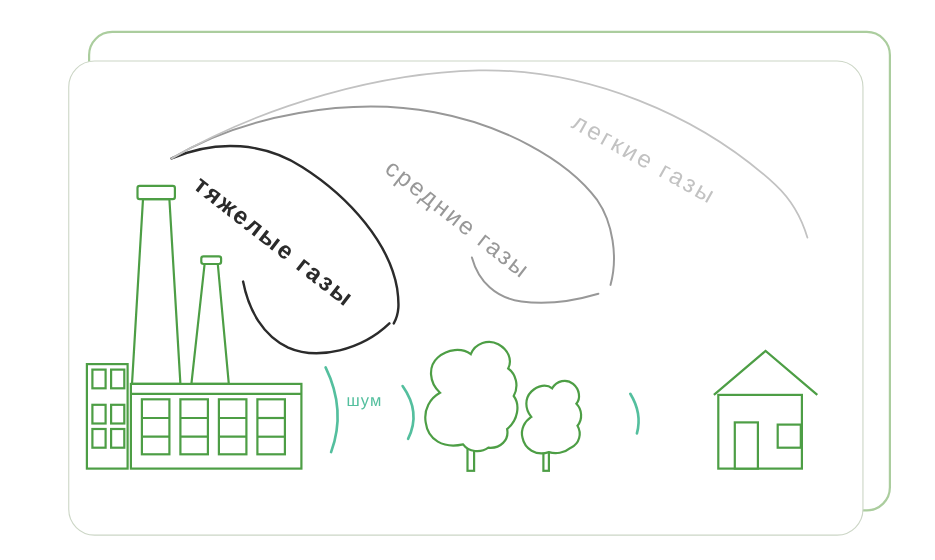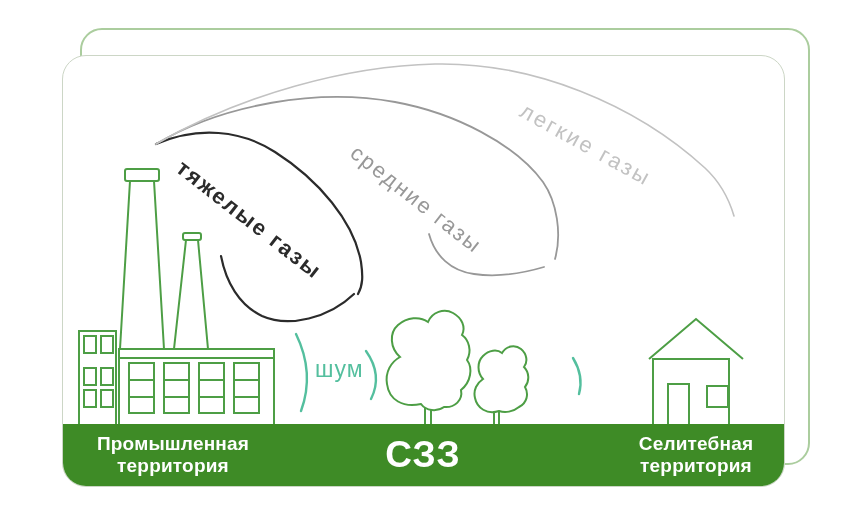--- a/index.html
+++ b/index.html
@@ -39,21 +39,21 @@
   .gas-label{
     position:absolute;white-space:nowrap;transform-origin:0 0;
     font-size:22px;letter-spacing:2px;
   }
   .gas-label.heavy{left:124px;top:99px;transform:rotate(38deg);color:var(--heavy_gray);font-weight:700}
   .gas-label.medium{left:298px;top:84px;transform:rotate(38deg);color:var(--medium_gray);font-weight:500}
   .gas-label.light{left:465px;top:42px;transform:rotate(29deg);color:var(--light_gray);font-weight:500;letter-spacing:2.5px}
 
   .noise-label{
     position:absolute;left:252px;top:300px;color:var(--noise_teal);
-    font-size:23px;font-weight:500;letter-spacing:1px;white-space:nowrap;
+    font-size:15px;font-weight:500;letter-spacing:1px;white-space:nowrap;
   }
 
   .band{
     position:absolute;left:0;bottom:0;width:723px;height:62px;
     background:var(--band_green);
     display:flex;align-items:center;color:#ffffff;
   }
   .zone{
     position:absolute;text-align:center;font-weight:700;line-height:1.15;
     font-size:19px;letter-spacing:0.2px;
@@ -140,20 +140,15 @@
         <rect class="g-outline" x="644" y="330" width="21" height="21"></rect>
       </g>
     </svg>
 
     <div class="gas-label heavy">тяжелые газы</div>
     <div class="gas-label medium">средние газы</div>
     <div class="gas-label light">легкие газы</div>
 
     <div class="noise-label">шум</div>
 
-    <div class="band">
-      <div class="zone industrial">Промышленная территория</div>
-      <div class="zone szz">СЗЗ</div>
-      <div class="zone residential">Селитебная территория</div>
-    </div>
 
   </div>
 </div>
 
 </body></html>

